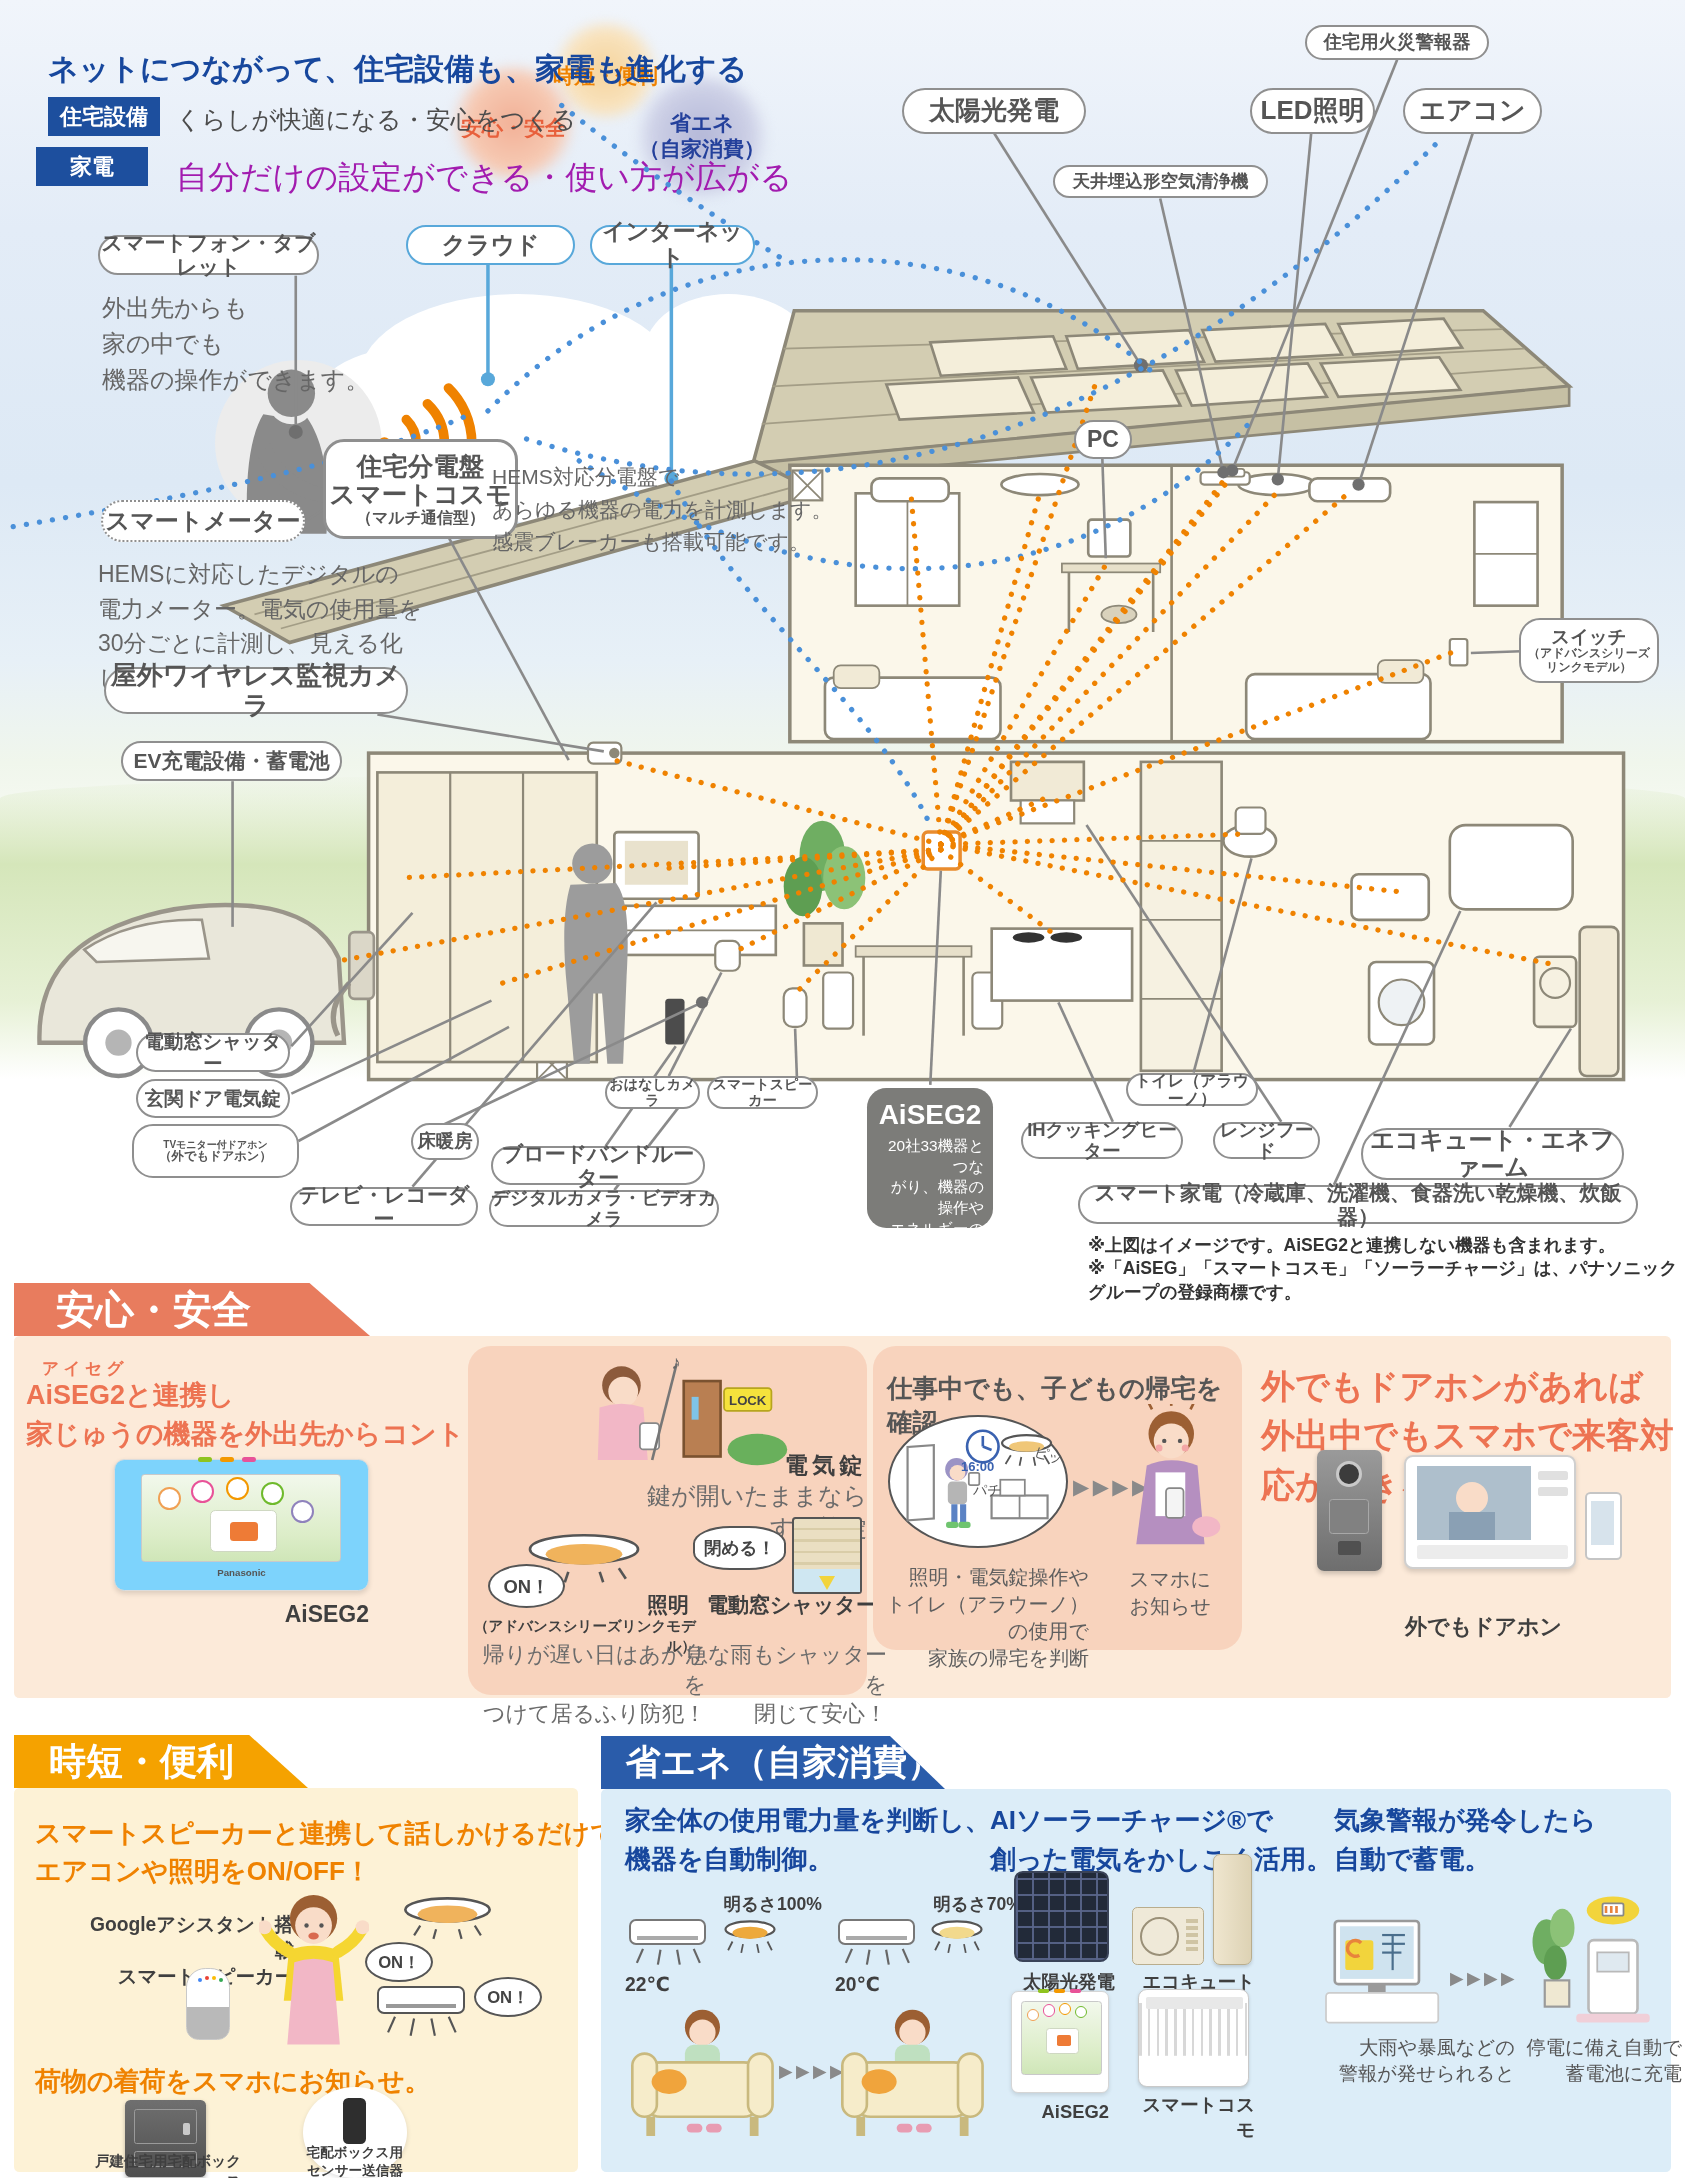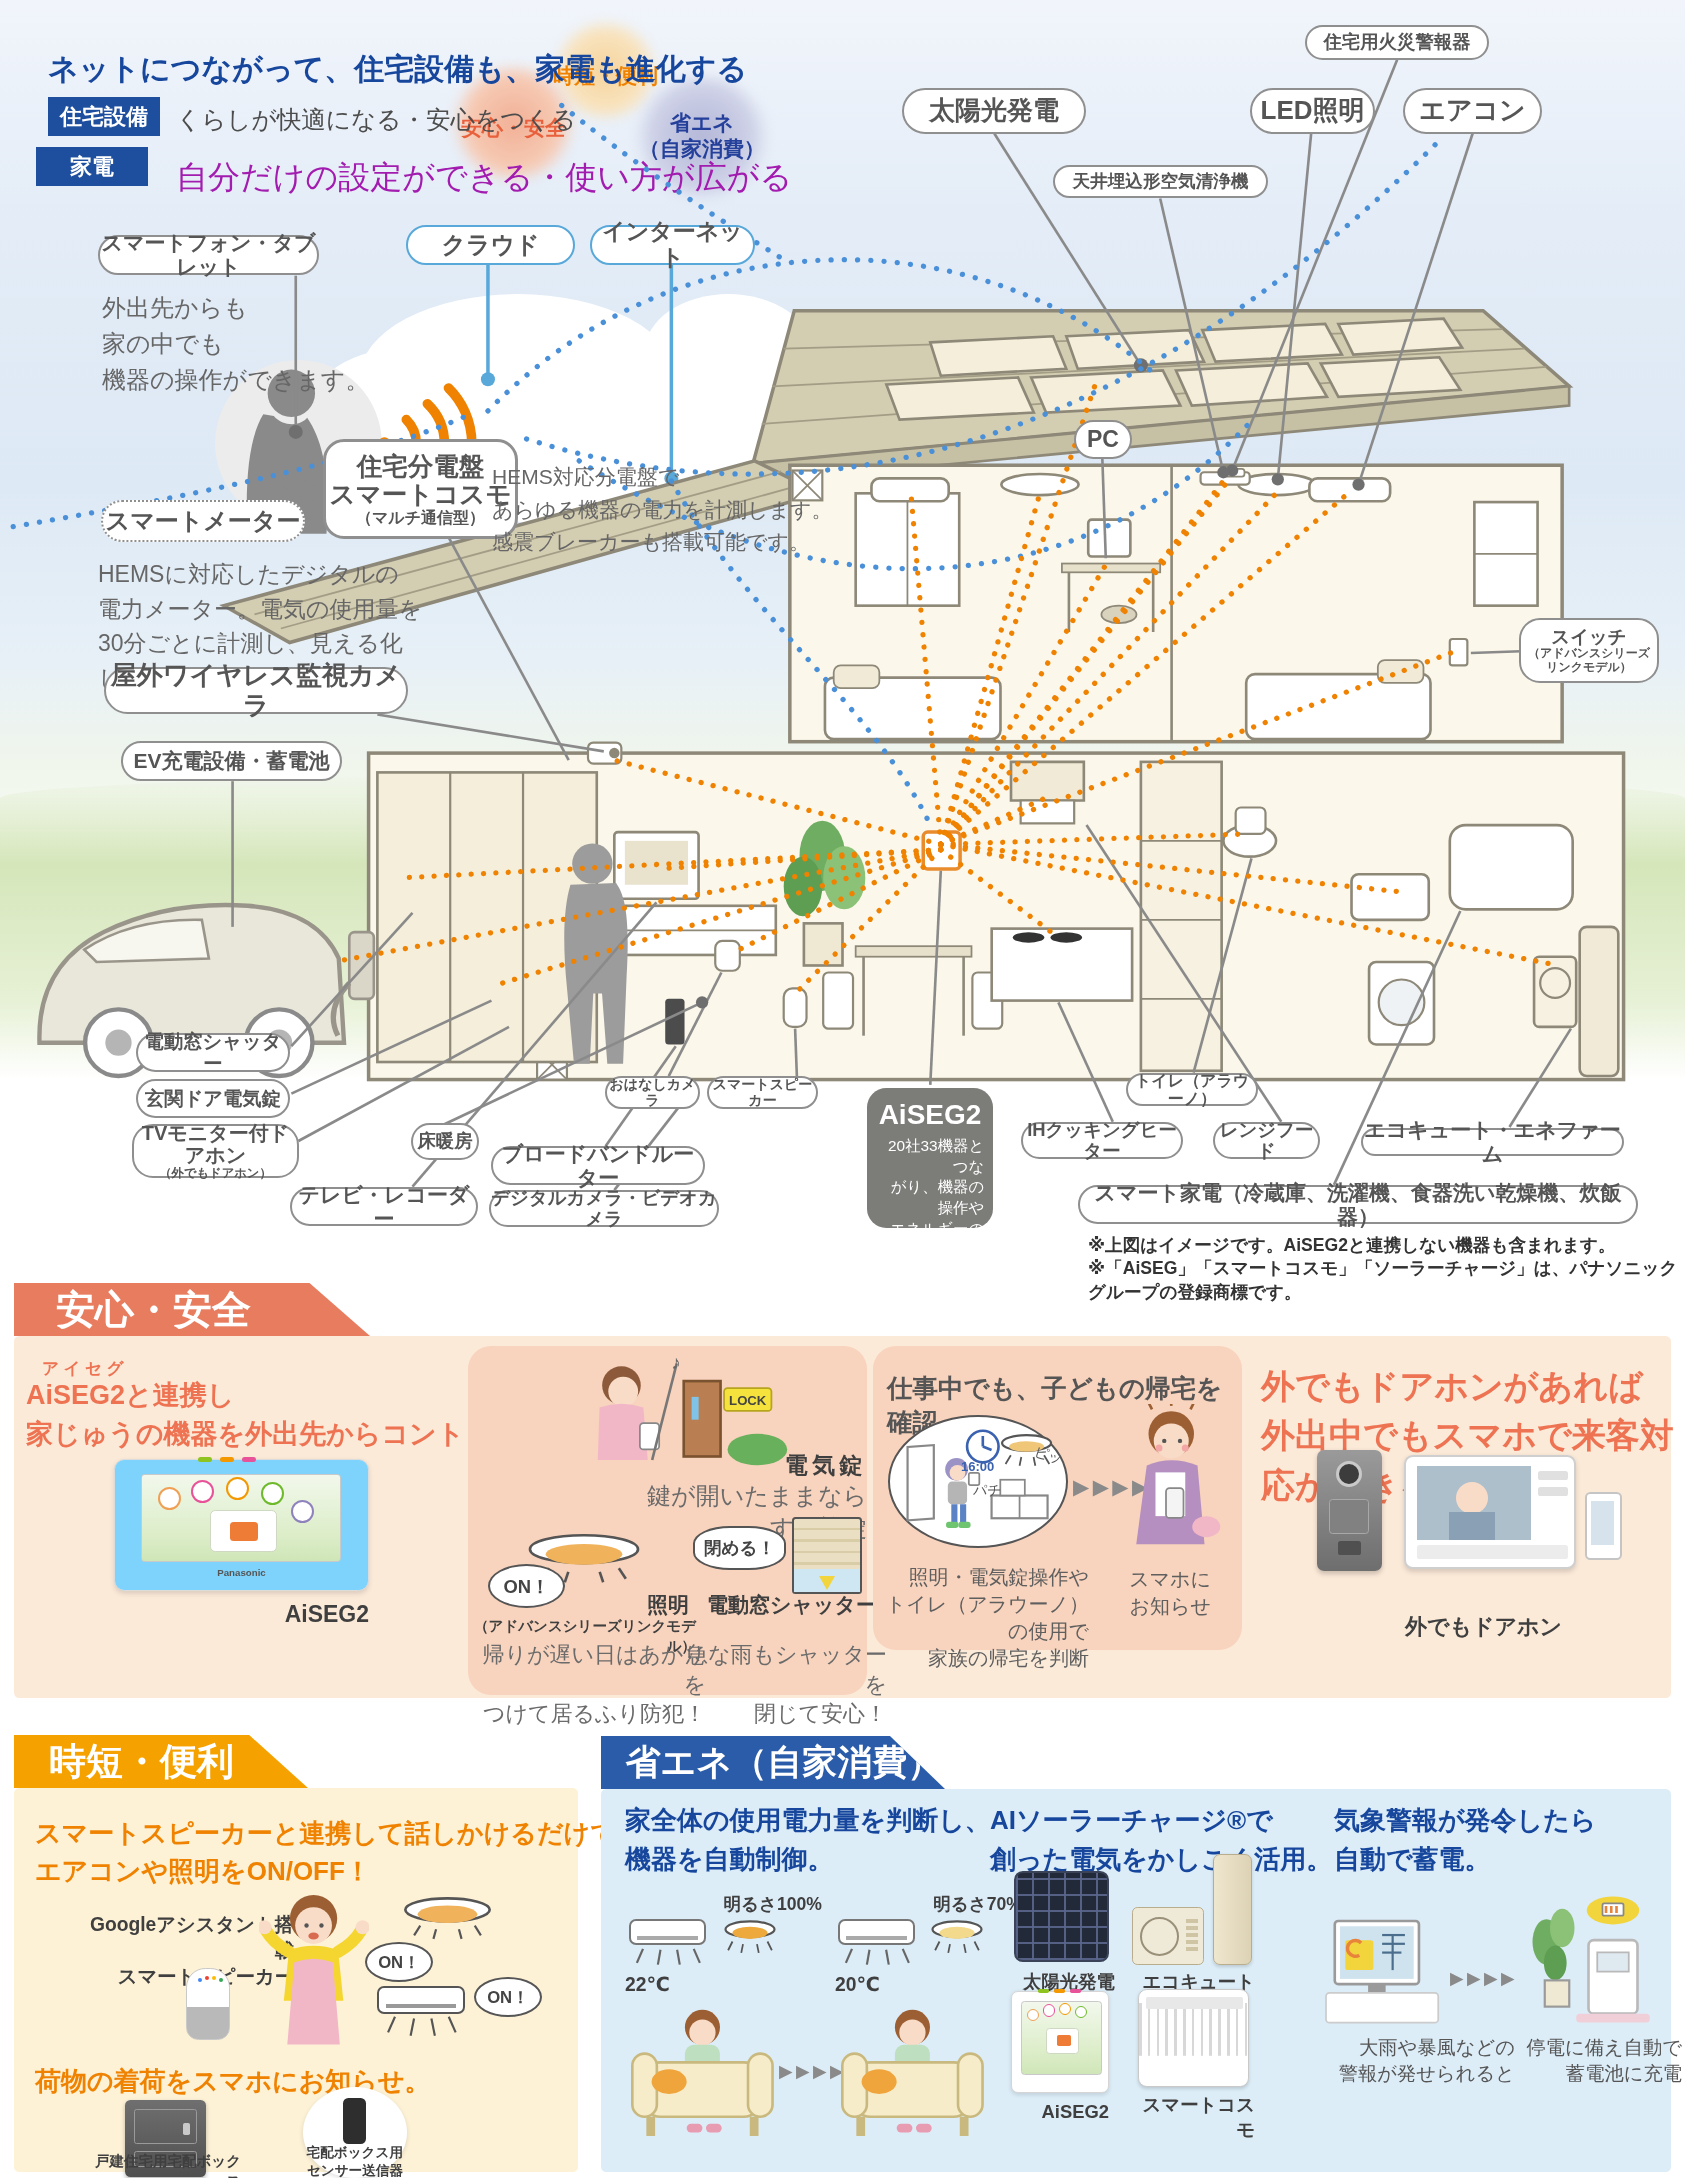--- a/index.html
+++ b/index.html
@@ -307,42 +307,42 @@
 
   <div class="pill rrect" style="left:1519px;top:618px;width:140px;height:65px">
     <span style="font-size:18.4px">スイッチ</span>
     <span class="t" style="font-size:12px;font-weight:bold">（アドバンスシリーズ
 リンクモデル）</span>
   </div>
 
   <div class="pill" style="left:136px;top:1033px;width:154px;height:39px;font-size:19.3px">電動窓シャッター</div>
   <div class="pill" style="left:136px;top:1079px;width:154px;height:39px;font-size:19.3px">玄関ドア電気錠</div>
   <div class="pill rrect" style="left:132px;top:1124px;width:167px;height:54px">
-    <span style="font-size:20px">TVモニター付ドアホン</span>
+    <span style="font-size:10px">TVモニター付ドアホン</span>
     <span style="font-size:12.3px">（外でもドアホン）</span>
   </div>
   <div class="pill" style="left:411px;top:1123px;width:68px;height:37px;font-size:18.4px">床暖房</div>
   <div class="pill" style="left:290px;top:1187px;width:188px;height:39px;font-size:21px">テレビ・レコーダー</div>
   <div class="pill" style="left:491px;top:1146px;width:214px;height:39px;font-size:21px">ブロードバンドルーター</div>
   <div class="pill" style="left:489px;top:1190px;width:230px;height:37px;font-size:18.4px">デジタルカメラ・ビデオカメラ</div>
   <div class="pill" style="left:605px;top:1076px;width:95px;height:33px;font-size:14px">おはなしカメラ</div>
   <div class="pill" style="left:707px;top:1076px;width:111px;height:33px;font-size:14px">スマートスピーカー</div>
 
   <div class="aisegbox" style="left:867px;top:1088px;width:126px;height:140px">
     <div style="font-size:28px;font-weight:bold;margin-top:10.5px">AiSEG2</div>
     <div class="t" style="font-size:15.4px;text-align:right;margin:5.3px 8.8px 0;line-height:1.35">20社33機器とつな
 がり、機器の操作や
 エネルギーの見える
 化ができます。</div>
   </div>
 
   <div class="pill" style="left:1021px;top:1122px;width:162px;height:37px;font-size:18.4px">IHクッキングヒーター</div>
   <div class="pill" style="left:1126px;top:1073px;width:132px;height:33px;font-size:16px">トイレ（アラウーノ）</div>
   <div class="pill" style="left:1213px;top:1122px;width:107px;height:37px;font-size:18.4px">レンジフード</div>
-  <div class="pill" style="left:1361px;top:1128px;width:263px;height:28px;font-size:21px">エコキュート・エネファーム</div>
+  <div class="pill" style="left:1361px;top:1128px;width:263px;height:52px;font-size:24px">エコキュート・エネファーム</div>
   <div class="pill" style="left:1078px;top:1185px;width:560px;height:39px;font-size:21px">スマート家電（冷蔵庫、洗濯機、食器洗い乾燥機、炊飯器）</div>
 
   <div class="cap" style="left:1088px;top:1234px;font-size:17.6px;text-align:left;color:#333">※上図はイメージです。AiSEG2と連携しない機器も含まれます。</div>
   <div class="cap" style="left:1088px;top:1257px;font-size:17.6px;text-align:left;color:#333">※「AiSEG」「スマートコスモ」「ソーラーチャージ」は、パナソニックグループの登録商標です。</div>
 
   
   <div class="ribbon" style="left:14px;top:1283px;width:356px;height:53px;background:#e87c5e;font-size:39px;padding-left:42px;clip-path:polygon(0 0,83% 0,100% 100%,0 100%)">安心・安全</div>
   <div class="panel" style="left:14px;top:1336px;width:1657px;height:362px;background:#fcead9;border-radius:5.3px"></div>
 
   

